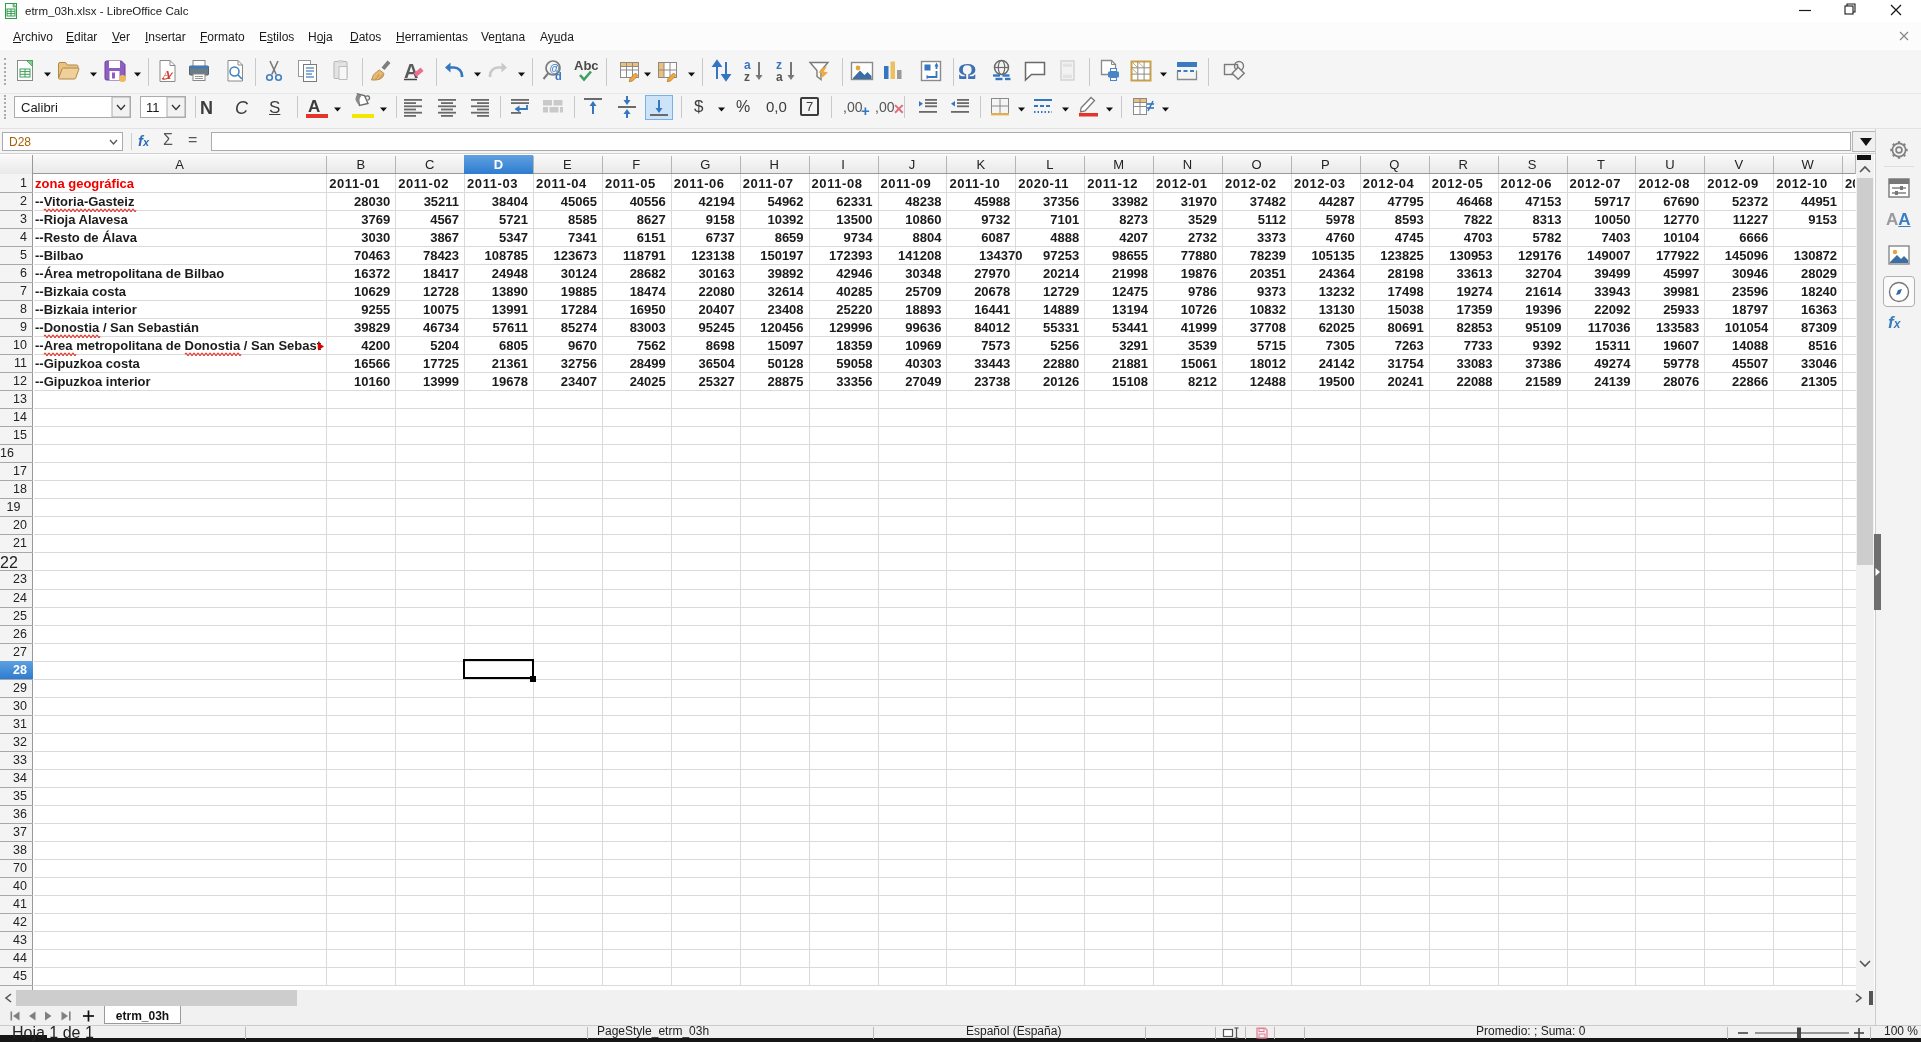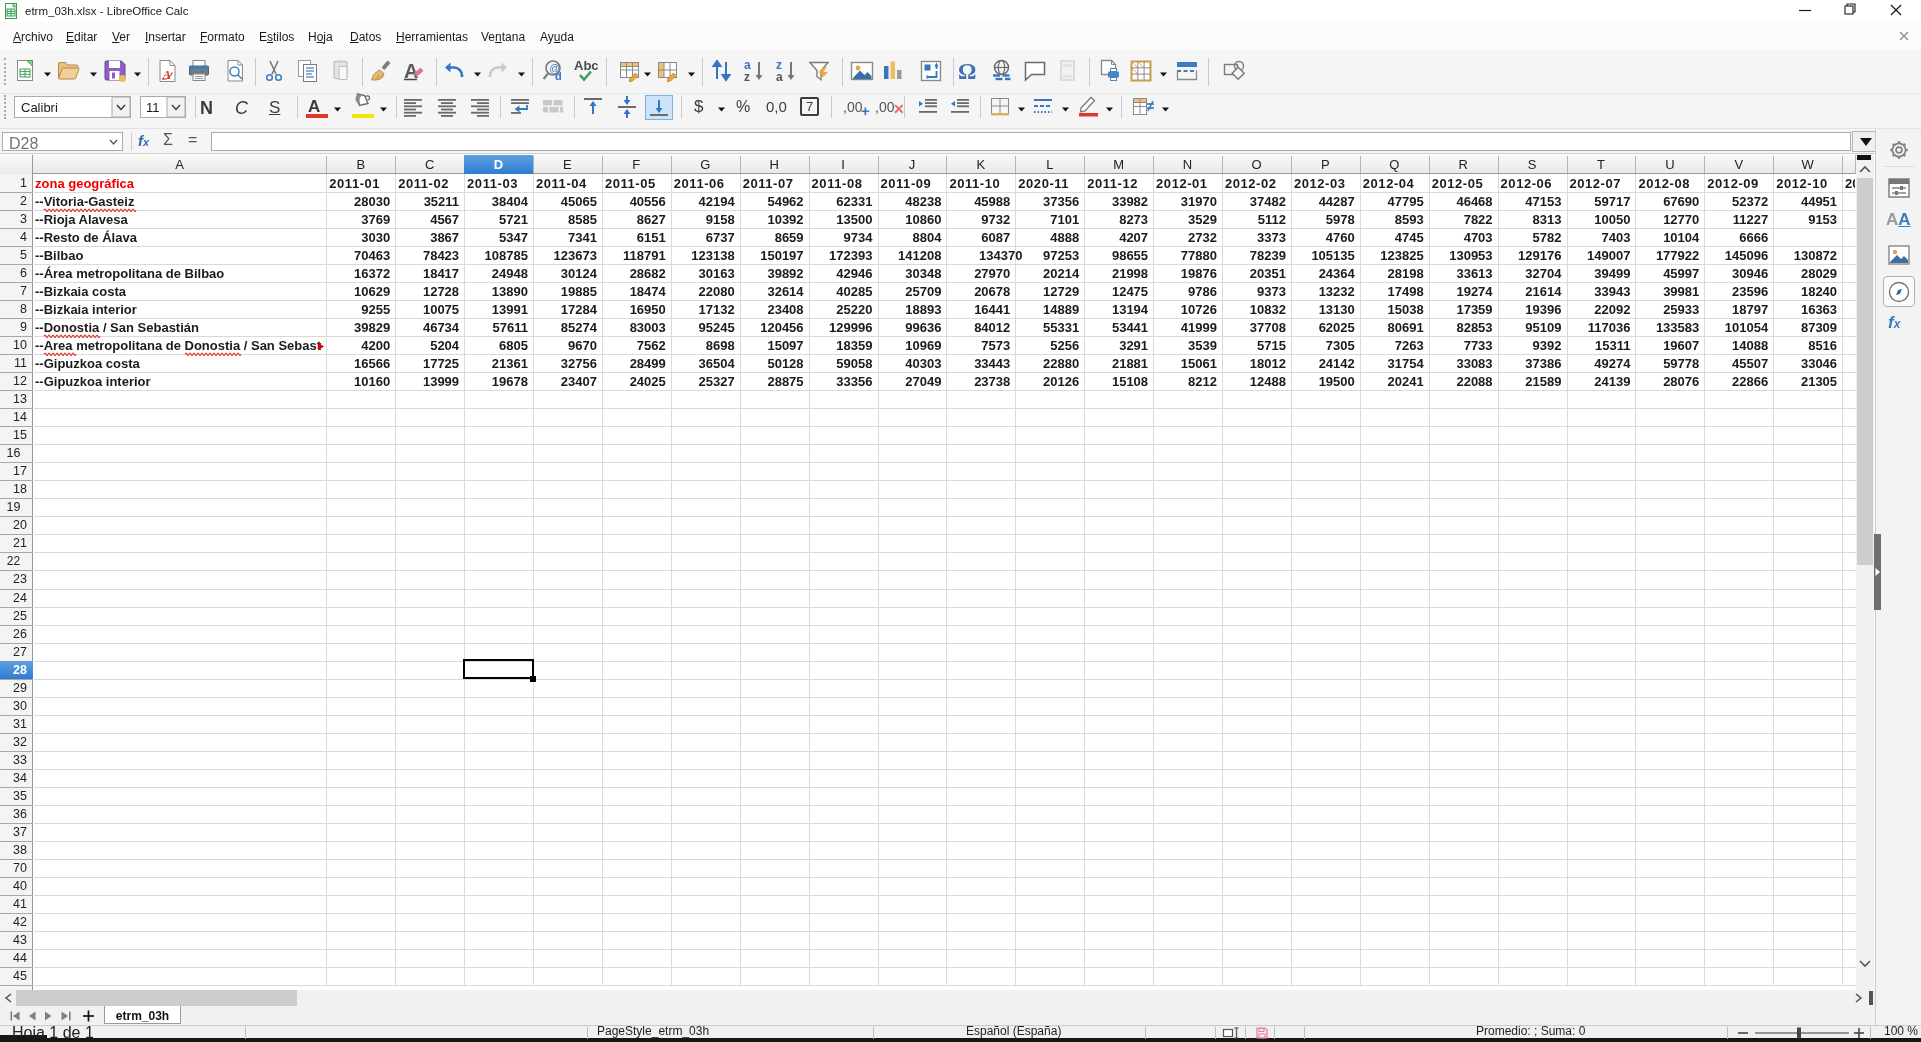--- a/index.html
+++ b/index.html
@@ -42,21 +42,21 @@
 <div class="txt" style="left:540px;top:30px;font-size:12px;color:#1a1a1a">Ay<u>u</u>da</div>
 <svg class="abs" style="left:1898px;top:30px" width="12" height="12" viewBox="0 0 12 12">
 <path d="M2 2 l8 8 M10 2 l-8 8" stroke="#888" stroke-width="1.2"></path>
   </svg>
 <div class="abs" style="left:0;top:50px;width:1921px;height:79px;background:#f5f5f5;border-bottom:1px solid #e2e2e2"></div>
 <div class="abs" style="left:0;top:93px;width:1921px;height:1px;background:#e8e8e8"></div>
 <div class="abs" style="left:4px;top:58px;width:0;height:27px;border-left:2px dotted #aaa"></div>
 <div class="abs" style="left:4px;top:95px;width:0;height:24px;border-left:2px dotted #aaa"></div>
 <div class="abs" style="left:0;top:129px;width:1921px;height:25px;background:#f5f5f5;border-bottom:1px solid #d0d0d0"></div>
 <div class="abs" style="left:2px;top:132px;width:121px;height:19px;background:#fff;border:1px solid #ababab"></div>
-<div class="txt" style="left:9px;top:135px;font-size:16px;color:#737373">D28</div>
+<div class="txt" style="left:9px;top:135px;font-size:12px;color:#a16207">D28</div>
 <svg class="abs" style="left:105px;top:133px" width="17" height="17" viewBox="0 0 17 17">
 <path d="M5 7 l3.5 4 l3.5 -4" fill="none" stroke="#555" stroke-width="1.3"></path>
   </svg>
 <div class="sep1" style="left:131px;top:133px;height:17px"></div>
 <div class="txt" style="left:138px;top:132px;font-size:15px;font-style:italic;font-weight:bold;color:#2d6db5">f<span style="font-size:11px">x</span></div>
 <div class="txt" style="left:163px;top:131px;font-size:16px;color:#555">Σ</div>
 <div class="txt" style="left:188px;top:131px;font-size:16px;color:#555">=</div>
 <div class="abs" style="left:211px;top:132px;width:1640px;height:19px;background:#fff;border:1px solid #ababab"></div>
 <div class="abs" style="left:1852px;top:131px;width:28px;height:21px;background:#f0f0f0;border:1px solid #b5b5b5"></div>
 <svg class="abs" style="left:1858px;top:136px" width="16" height="12" viewBox="0 0 16 12">
@@ -137,33 +137,33 @@
 <div class="txt" style="left:0;top:356.2px;width:27px;text-align:right;font-size:12.5px;color:#222">11</div>
 <div class="abs" style="left:0;top:372.2px;width:33px;height:1px;background:#a8a8a8"></div>
 <div class="txt" style="left:0;top:374.2px;width:27px;text-align:right;font-size:12.5px;color:#222">12</div>
 <div class="abs" style="left:0;top:390.2px;width:33px;height:1px;background:#a8a8a8"></div>
 <div class="txt" style="left:0;top:392.2px;width:27px;text-align:right;font-size:12.5px;color:#222">13</div>
 <div class="abs" style="left:0;top:408.3px;width:33px;height:1px;background:#a8a8a8"></div>
 <div class="txt" style="left:0;top:410.3px;width:27px;text-align:right;font-size:12.5px;color:#222">14</div>
 <div class="abs" style="left:0;top:426.3px;width:33px;height:1px;background:#a8a8a8"></div>
 <div class="txt" style="left:0;top:428.3px;width:27px;text-align:right;font-size:12.5px;color:#222">15</div>
 <div class="abs" style="left:0;top:444.3px;width:33px;height:1px;background:#a8a8a8"></div>
-<div class="txt" style="left:0;top:446.3px;width:27px;text-align:center;font-size:12.5px;color:#222">16</div>
+<div class="txt" style="left:0;top:446.3px;width:27px;text-align:left;font-size:12.5px;color:#222">16</div>
 <div class="abs" style="left:0;top:462.3px;width:33px;height:1px;background:#a8a8a8"></div>
 <div class="txt" style="left:0;top:464.3px;width:27px;text-align:right;font-size:12.5px;color:#222">17</div>
 <div class="abs" style="left:0;top:480.3px;width:33px;height:1px;background:#a8a8a8"></div>
 <div class="txt" style="left:0;top:482.3px;width:27px;text-align:right;font-size:12.5px;color:#222">18</div>
 <div class="abs" style="left:0;top:498.4px;width:33px;height:1px;background:#a8a8a8"></div>
 <div class="txt" style="left:0;top:500.4px;width:27px;text-align:center;font-size:12.5px;color:#222">19</div>
 <div class="abs" style="left:0;top:516.4px;width:33px;height:1px;background:#a8a8a8"></div>
 <div class="txt" style="left:0;top:518.4px;width:27px;text-align:right;font-size:12.5px;color:#222">20</div>
 <div class="abs" style="left:0;top:534.4px;width:33px;height:1px;background:#a8a8a8"></div>
 <div class="txt" style="left:0;top:536.4px;width:27px;text-align:right;font-size:12.5px;color:#222">21</div>
 <div class="abs" style="left:0;top:552.4px;width:33px;height:1px;background:#a8a8a8"></div>
-<div class="txt" style="left:0;top:554.4px;width:27px;text-align:center;font-size:12px;color:#222">22</div>
+<div class="txt" style="left:0;top:554.4px;width:27px;text-align:left;font-size:16px;color:#222">22</div>
 <div class="abs" style="left:0;top:570.4px;width:33px;height:1px;background:#a8a8a8"></div>
 <div class="txt" style="left:0;top:572.4px;width:27px;text-align:right;font-size:12.5px;color:#222">23</div>
 <div class="abs" style="left:0;top:588.5px;width:33px;height:1px;background:#a8a8a8"></div>
 <div class="txt" style="left:0;top:590.5px;width:27px;text-align:right;font-size:12.5px;color:#222">24</div>
 <div class="abs" style="left:0;top:606.5px;width:33px;height:1px;background:#a8a8a8"></div>
 <div class="txt" style="left:0;top:608.5px;width:27px;text-align:right;font-size:12.5px;color:#222">25</div>
 <div class="abs" style="left:0;top:624.5px;width:33px;height:1px;background:#a8a8a8"></div>
 <div class="txt" style="left:0;top:626.5px;width:27px;text-align:right;font-size:12.5px;color:#222">26</div>
 <div class="abs" style="left:0;top:642.5px;width:33px;height:1px;background:#a8a8a8"></div>
 <div class="txt" style="left:0;top:644.5px;width:27px;text-align:right;font-size:12.5px;color:#222">27</div>
@@ -434,21 +434,21 @@
 <div class="cell num" style="left:1566.5px;top:284.1px;width:63.9px">33943</div>
 <div class="cell num" style="left:1635.4px;top:284.1px;width:63.9px">39981</div>
 <div class="cell num" style="left:1704.3px;top:284.1px;width:63.9px">23596</div>
 <div class="cell num" style="left:1773.2px;top:284.1px;width:63.9px">18240</div>
 <div class="cell" style="left:35px;top:302.1px;width:290px;height:17px;overflow:hidden">--Bizkaia interior</div>
 <div class="cell num" style="left:326.3px;top:302.1px;width:63.9px">9255</div>
 <div class="cell num" style="left:395.2px;top:302.1px;width:63.9px">10075</div>
 <div class="cell num" style="left:464.1px;top:302.1px;width:63.9px">13991</div>
 <div class="cell num" style="left:533.0px;top:302.1px;width:63.9px">17284</div>
 <div class="cell num" style="left:601.9px;top:302.1px;width:63.9px">16950</div>
-<div class="cell num" style="left:670.8px;top:302.1px;width:63.9px">17132</div>
+<div class="cell num" style="left:670.8px;top:302.1px;width:63.9px">20407</div>
 <div class="cell num" style="left:739.7px;top:302.1px;width:63.9px">23408</div>
 <div class="cell num" style="left:808.6px;top:302.1px;width:63.9px">25220</div>
 <div class="cell num" style="left:877.5px;top:302.1px;width:63.9px">18893</div>
 <div class="cell num" style="left:946.4px;top:302.1px;width:63.9px">16441</div>
 <div class="cell num" style="left:1015.3px;top:302.1px;width:63.9px">14889</div>
 <div class="cell num" style="left:1084.2px;top:302.1px;width:63.9px">13194</div>
 <div class="cell num" style="left:1153.1px;top:302.1px;width:63.9px">10726</div>
 <div class="cell num" style="left:1222.0px;top:302.1px;width:63.9px">10832</div>
 <div class="cell num" style="left:1290.9px;top:302.1px;width:63.9px">13130</div>
 <div class="cell num" style="left:1359.8px;top:302.1px;width:63.9px">15038</div>

